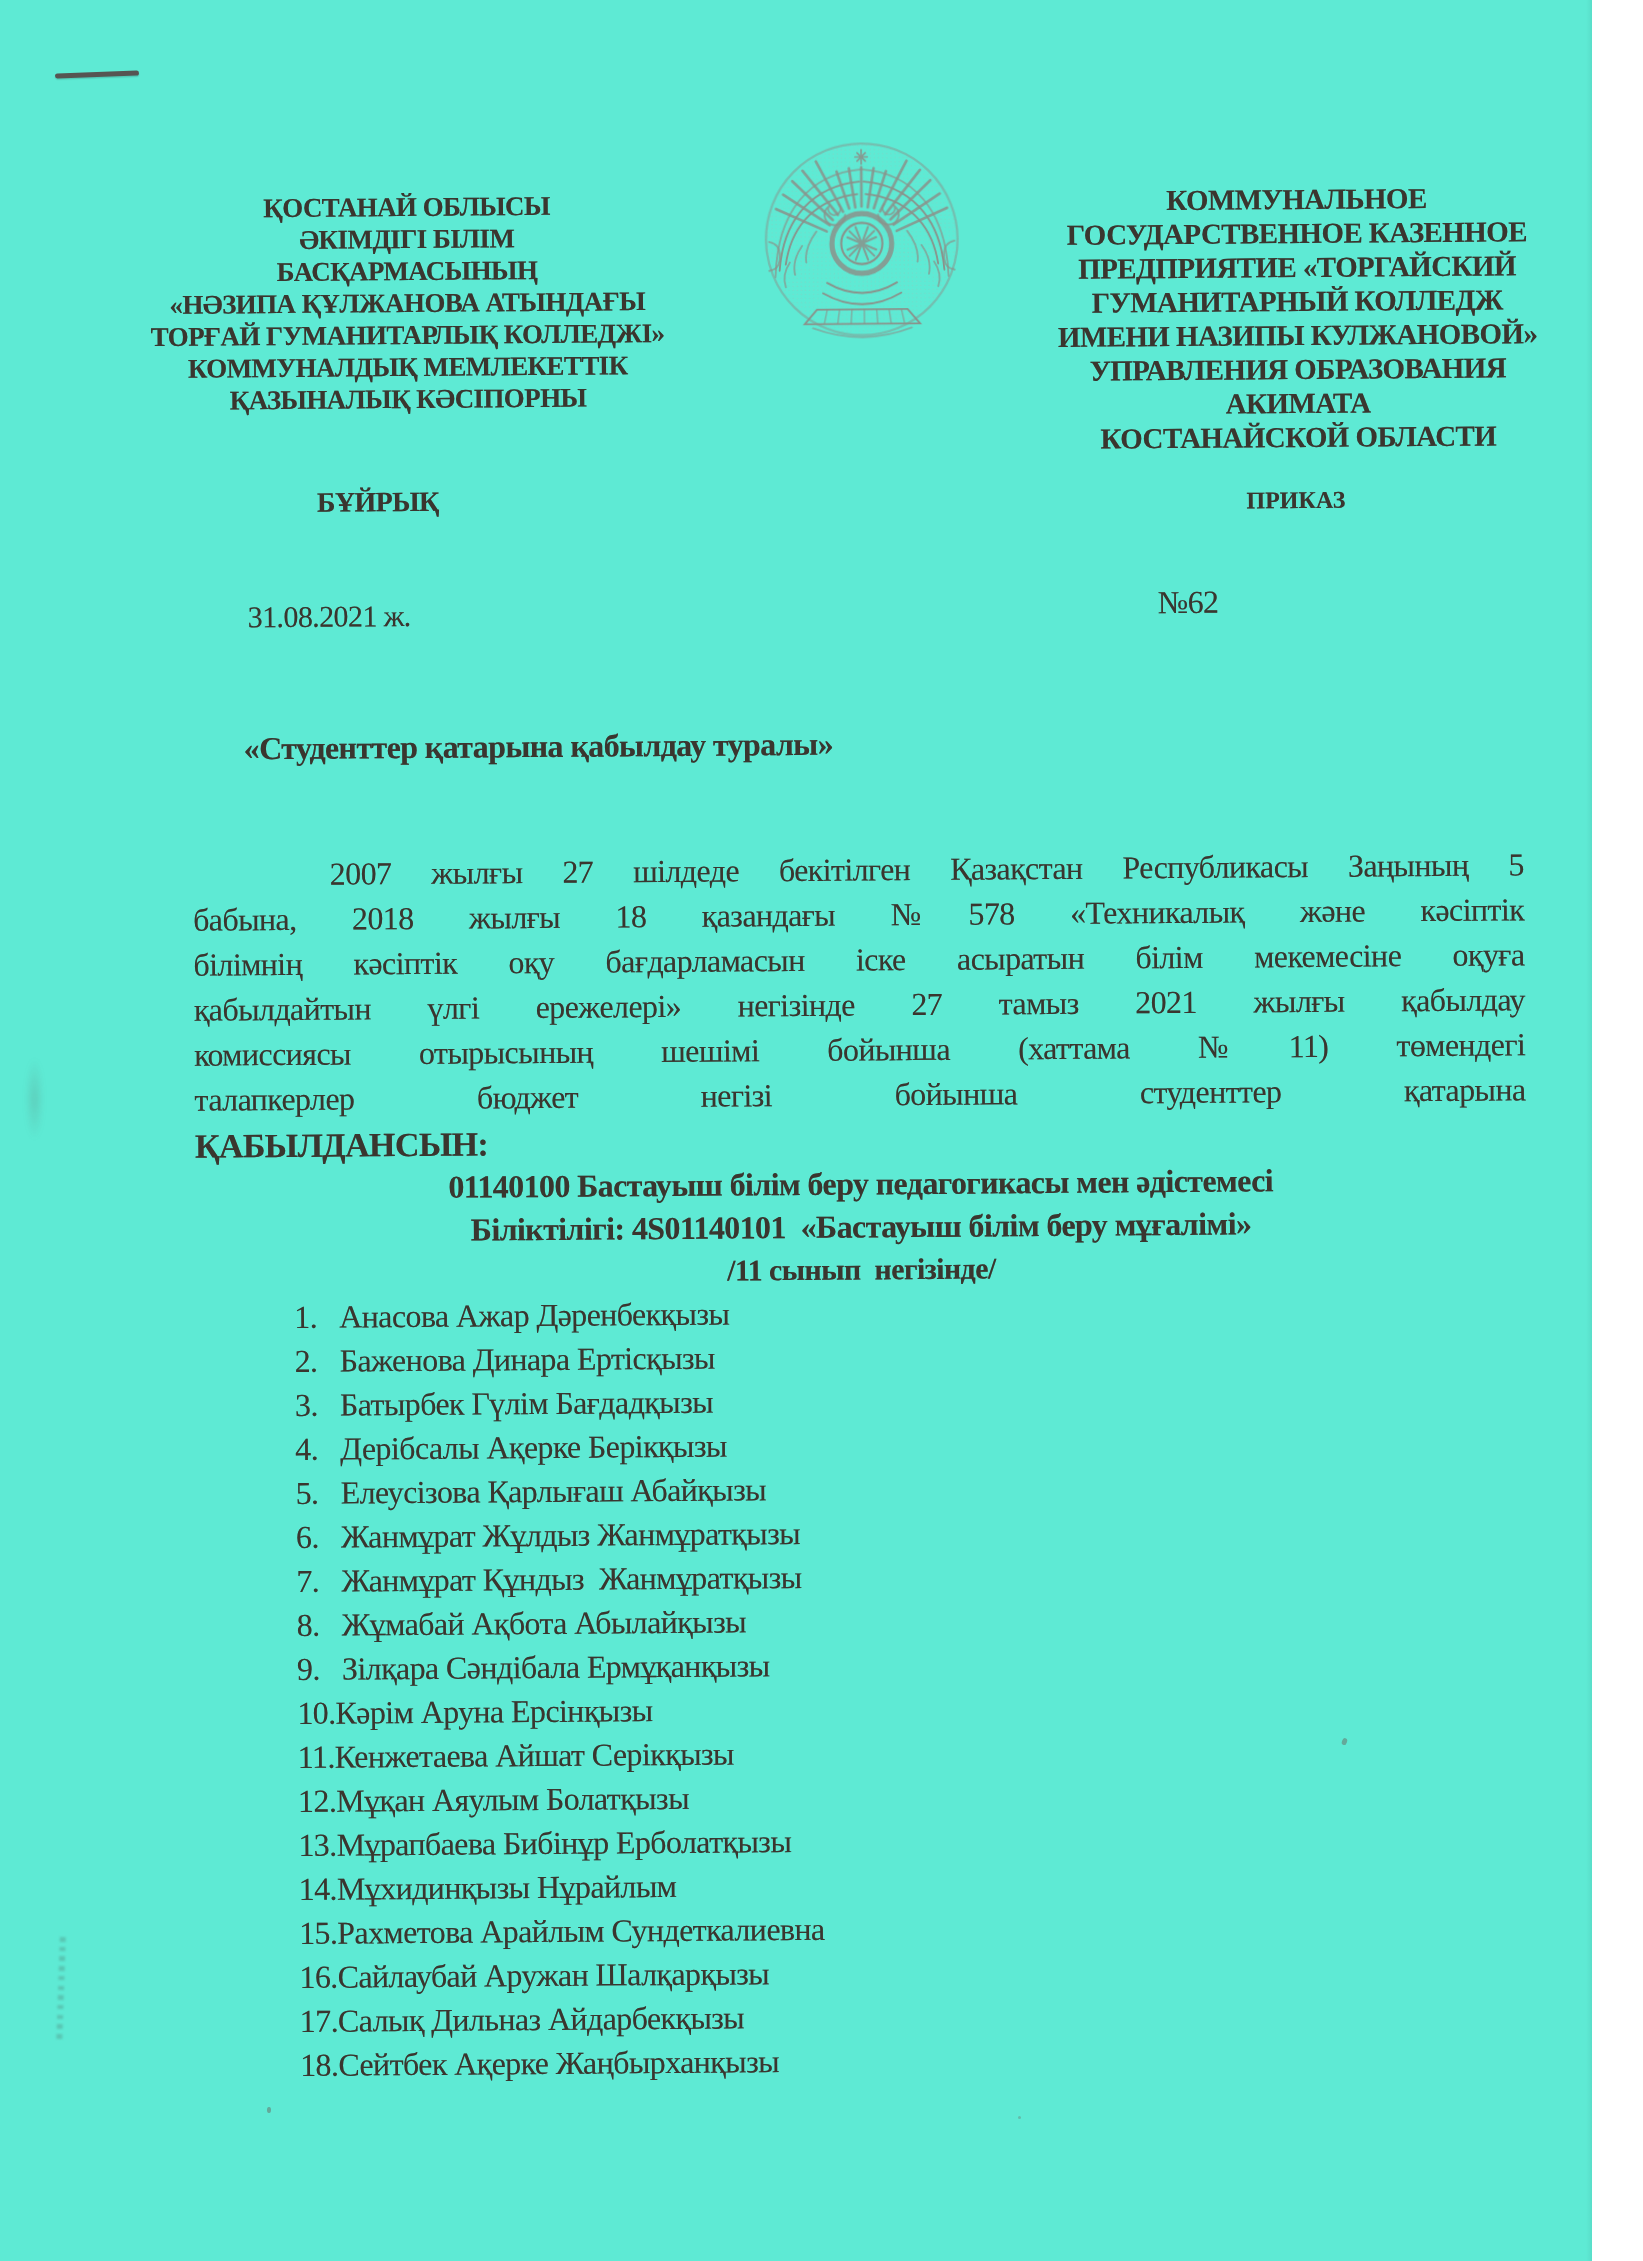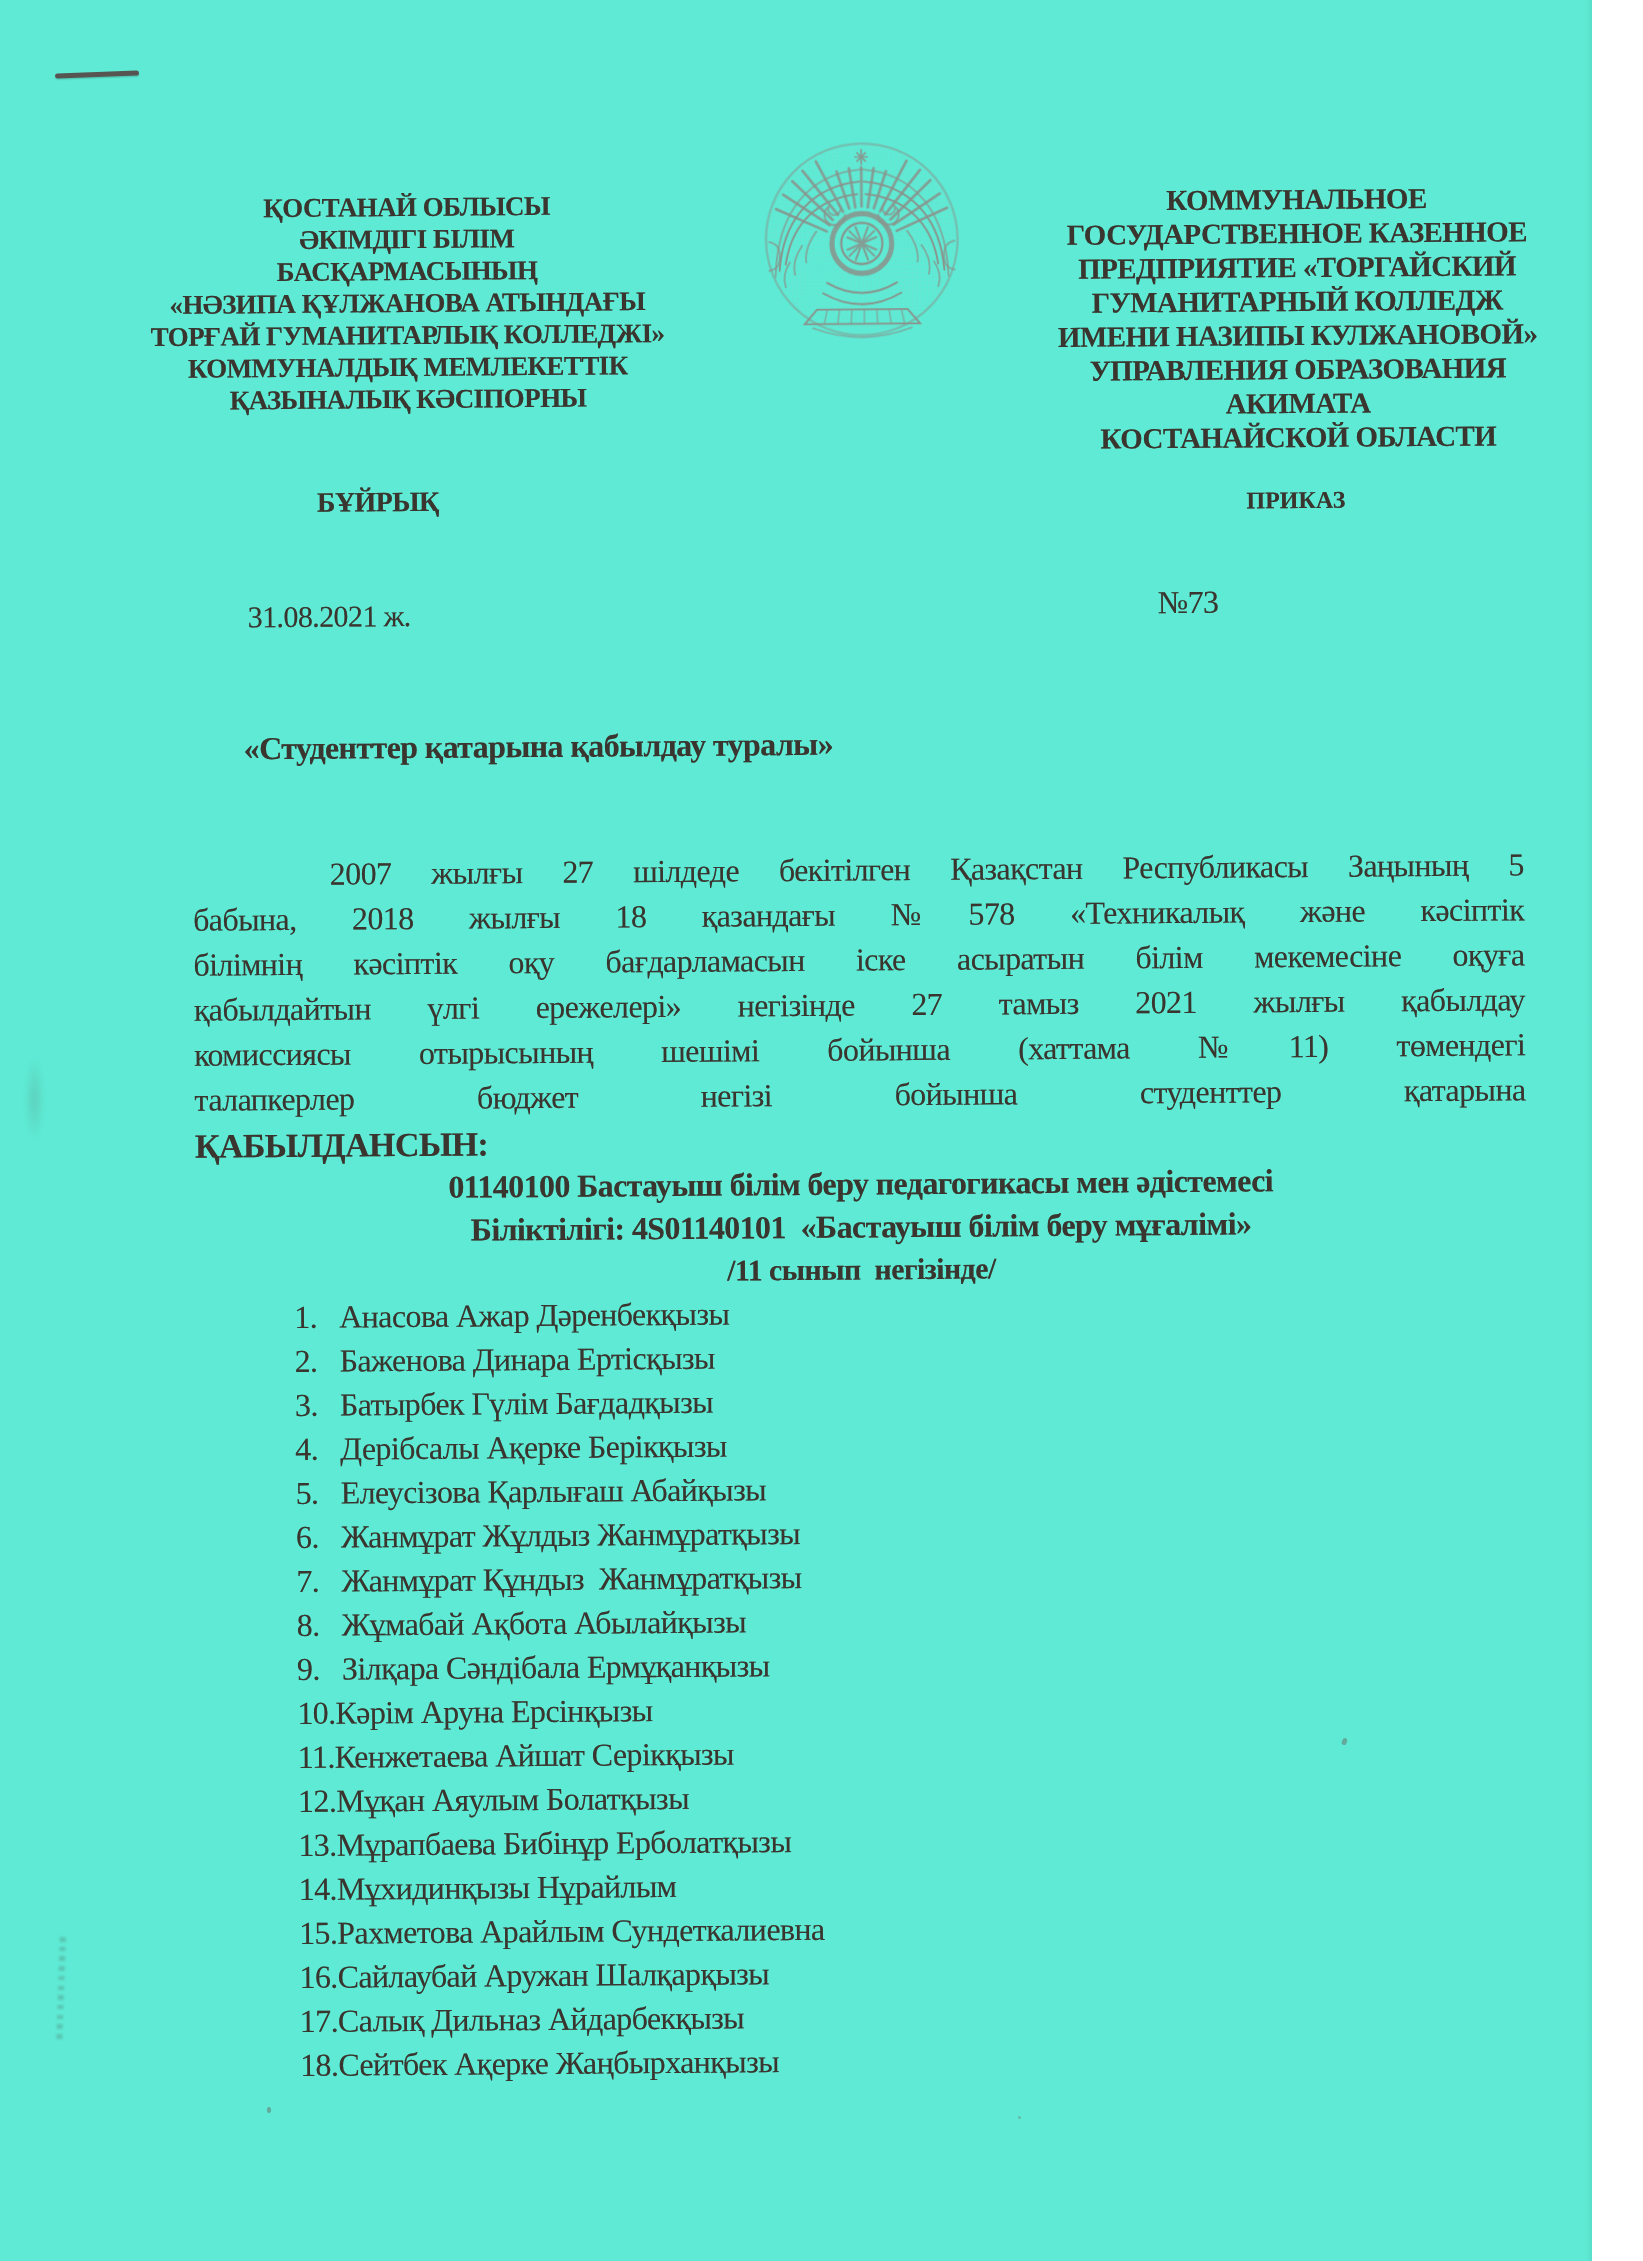--- a/index.html
+++ b/index.html
@@ -197,21 +197,21 @@
         <div>ИМЕНИ НАЗИПЫ КУЛЖАНОВОЙ»</div>
         <div>УПРАВЛЕНИЯ ОБРАЗОВАНИЯ</div>
         <div>АКИМАТА</div>
         <div>КОСТАНАЙСКОЙ ОБЛАСТИ</div>
       </div>
 
     <div class="order-kk txt">БҰЙРЫҚ</div>
     <div class="order-ru txt">ПРИКАЗ</div>
 
     <div class="order-date txt">31.08.2021 ж.</div>
-    <div class="order-num txt">№73</div>
+    <div class="order-num txt">№62</div>
 
     <div class="doc-title txt">«Студенттер қатарына қабылдау туралы»</div>
 
     <div class="textblock">
       <div>
 
       <div class="pline txt indent">2007 жылғы 27 шілдеде бекітілген Қазақстан Республикасы Заңының 5</div>
           <div class="pline txt">бабына, 2018 жылғы 18 қазандағы №578 «Техникалық және кәсіптік</div>
           <div class="pline txt">білімнің кәсіптік оқу бағдарламасын іске асыратын білім мекемесіне оқуға</div>
           <div class="pline txt">қабылдайтын үлгі ережелері» негізінде 27 тамыз 2021 жылғы қабылдау</div>

